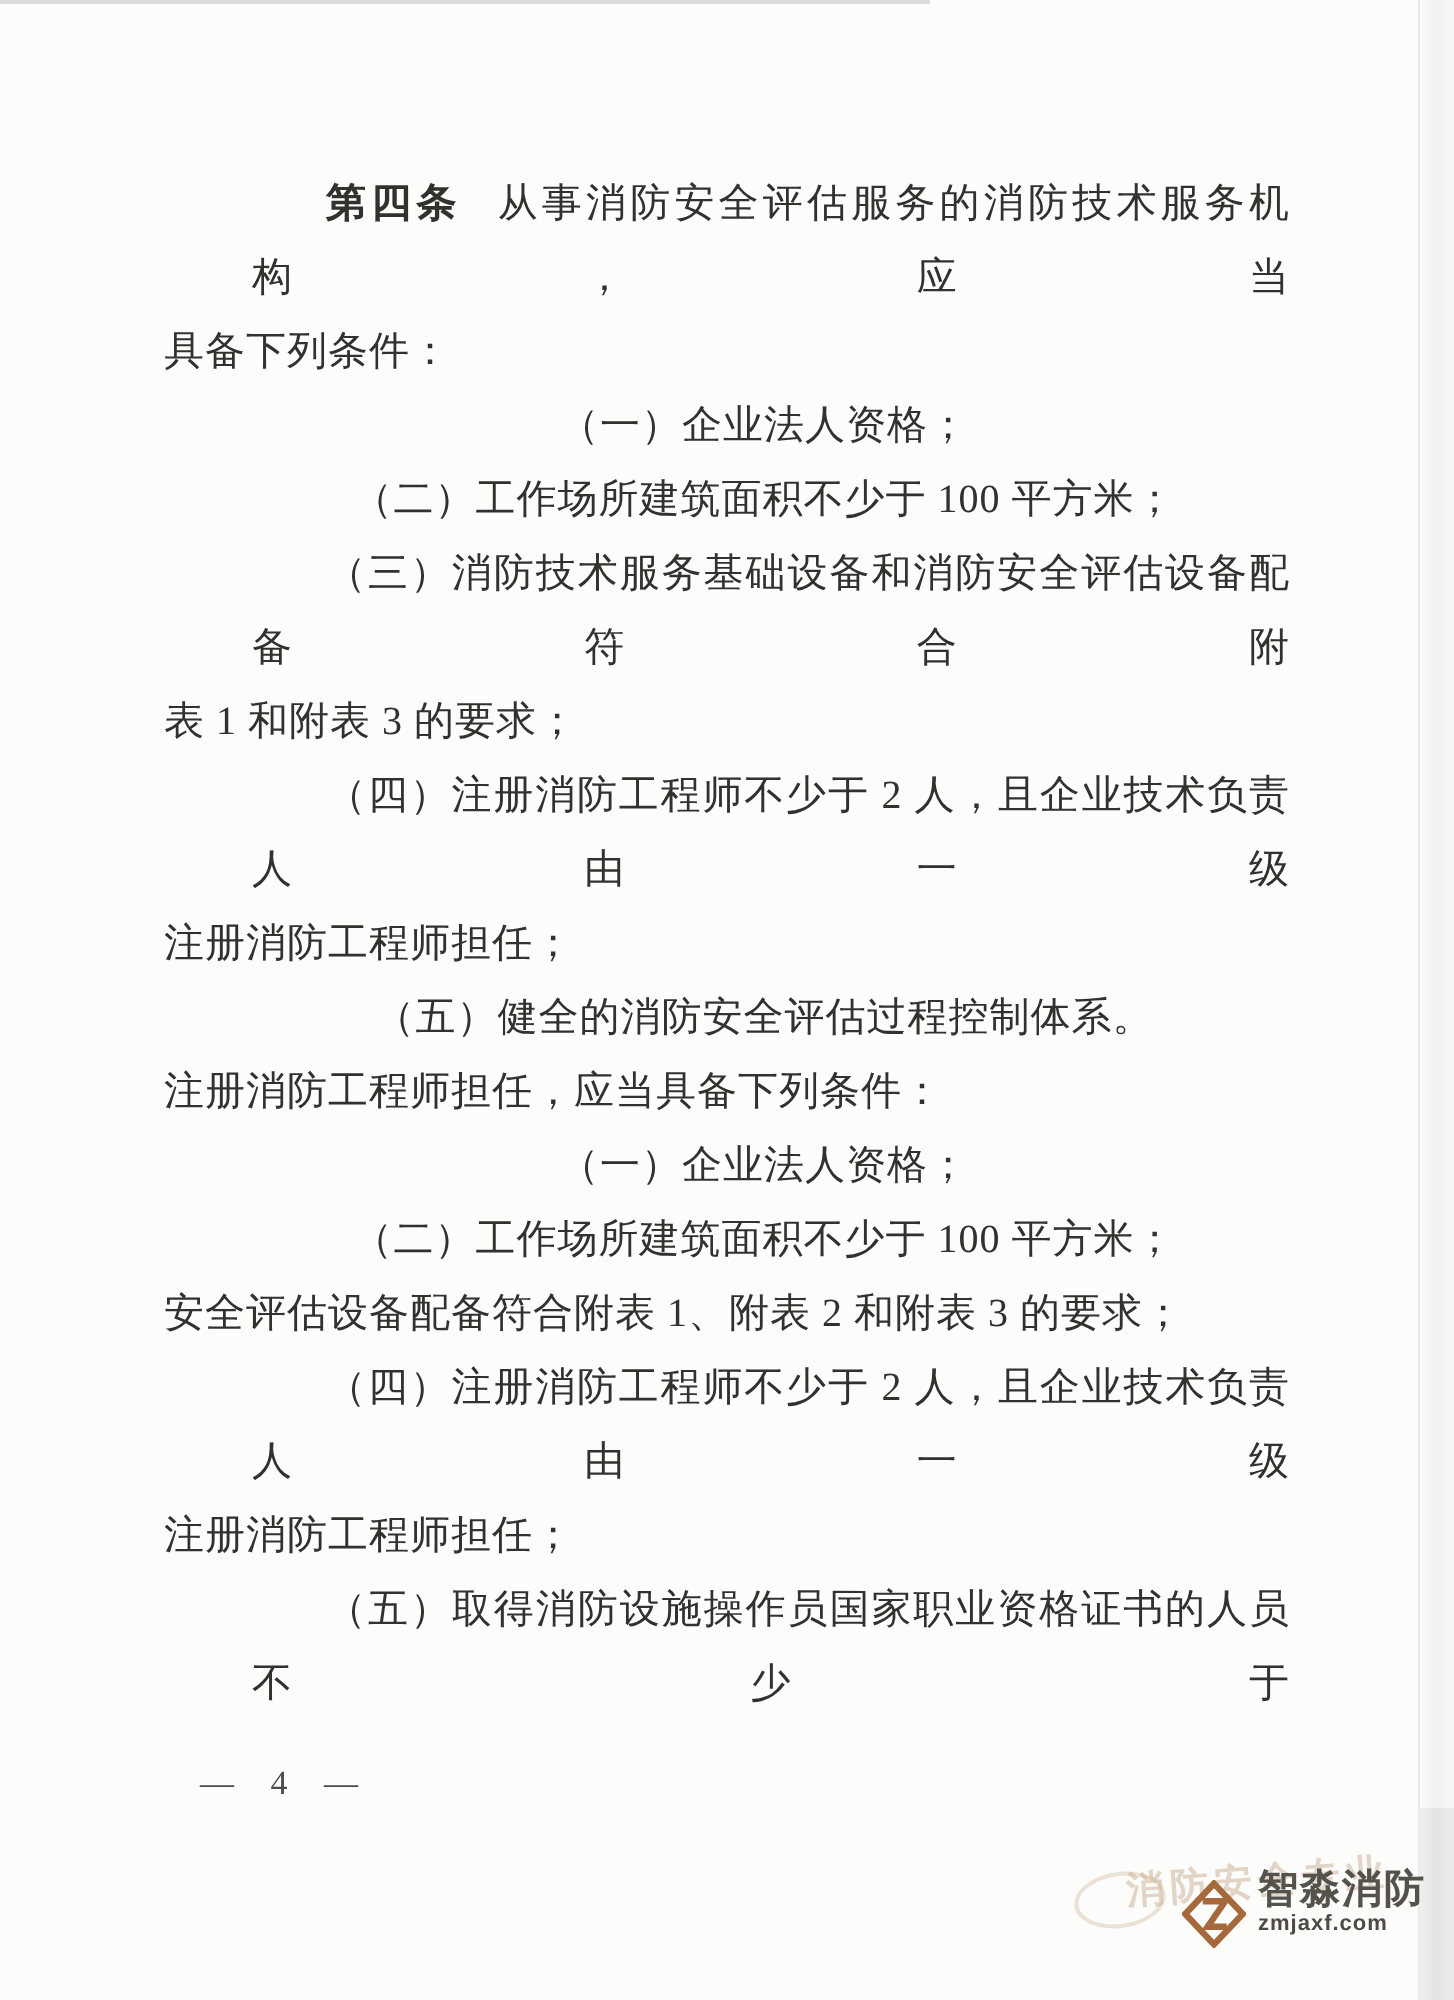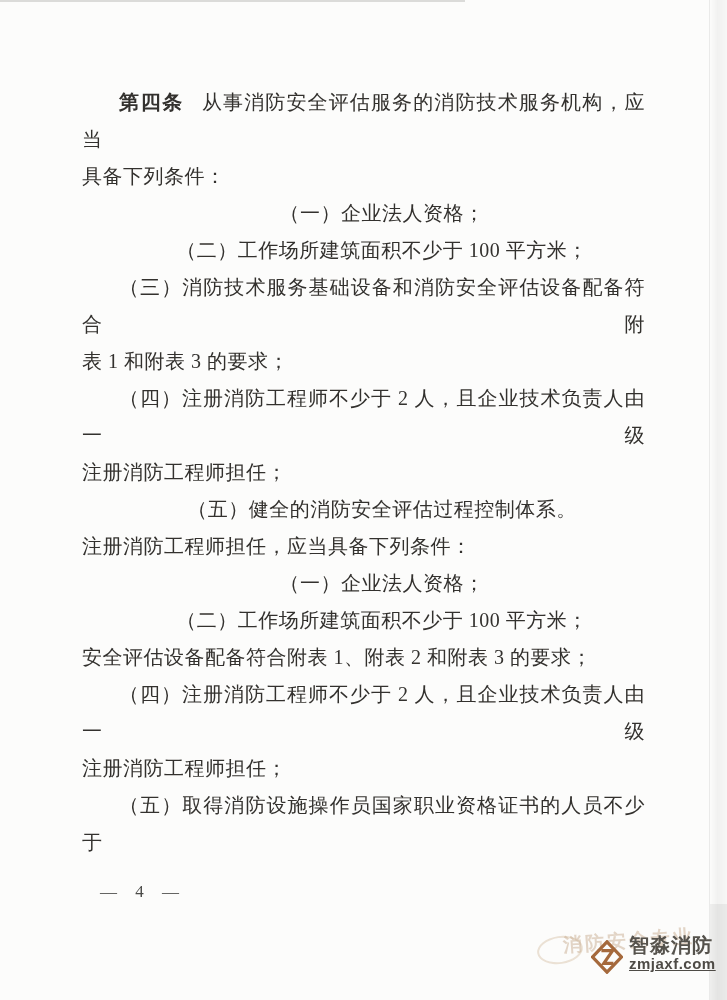--- a/index.html
+++ b/index.html
@@ -31,20 +31,21 @@
     position:absolute;left:82px;top:84px;width:563px;
     font-size:20px;line-height:37px;
     letter-spacing:.5px;
   }
   .line{white-space:nowrap;}
   .line.ind{text-indent:1.85em;text-align:center;}
   .line.fill{
     white-space:normal;
     text-align:justify;text-justify:inter-character;
     text-align-last:justify;
+    margin-left:44px;
   }
   .line b{font-weight:bold;margin-right:.9em;letter-spacing:1px;}
   
   .page-number{
     position:absolute;left:100px;top:882px;
     font-size:17px;color:#4b4b48;word-spacing:10px;letter-spacing:2px;
   }
   
   .stamp{position:absolute;right:10px;bottom:14px;width:180px;height:72px;}
   .stamp .scribble{
@@ -58,23 +59,22 @@
     border:2px solid #d9c5ad;border-radius:50%;
     opacity:.5;transform:rotate(-8deg);
   }
   .stamp .logo{position:absolute;left:54px;top:26px;}
   .stamp .brand{position:absolute;left:92px;top:20px;line-height:1.1;}
   .stamp .brand-name{
     font-size:20px;font-weight:bold;color:#55524c;letter-spacing:1px;
     font-family:"Liberation Sans","DejaVu Sans",sans-serif;
   }
   .stamp .brand-url{
-    font-size:15px;font-weight:bold;color:#4e4b46;letter-spacing:.5px;
+    font-size:11px;font-weight:bold;color:#4e4b46;letter-spacing:.5px;
     font-family:"Liberation Sans","DejaVu Sans",sans-serif;
-    text-decoration:underline;
   }
 </style>
 </head>
 <body>
 
 <div class="page">
 
   <div class="top-hairline"></div>
   <div class="right-edge"></div>
   <div class="right-edge-bottom"></div>

